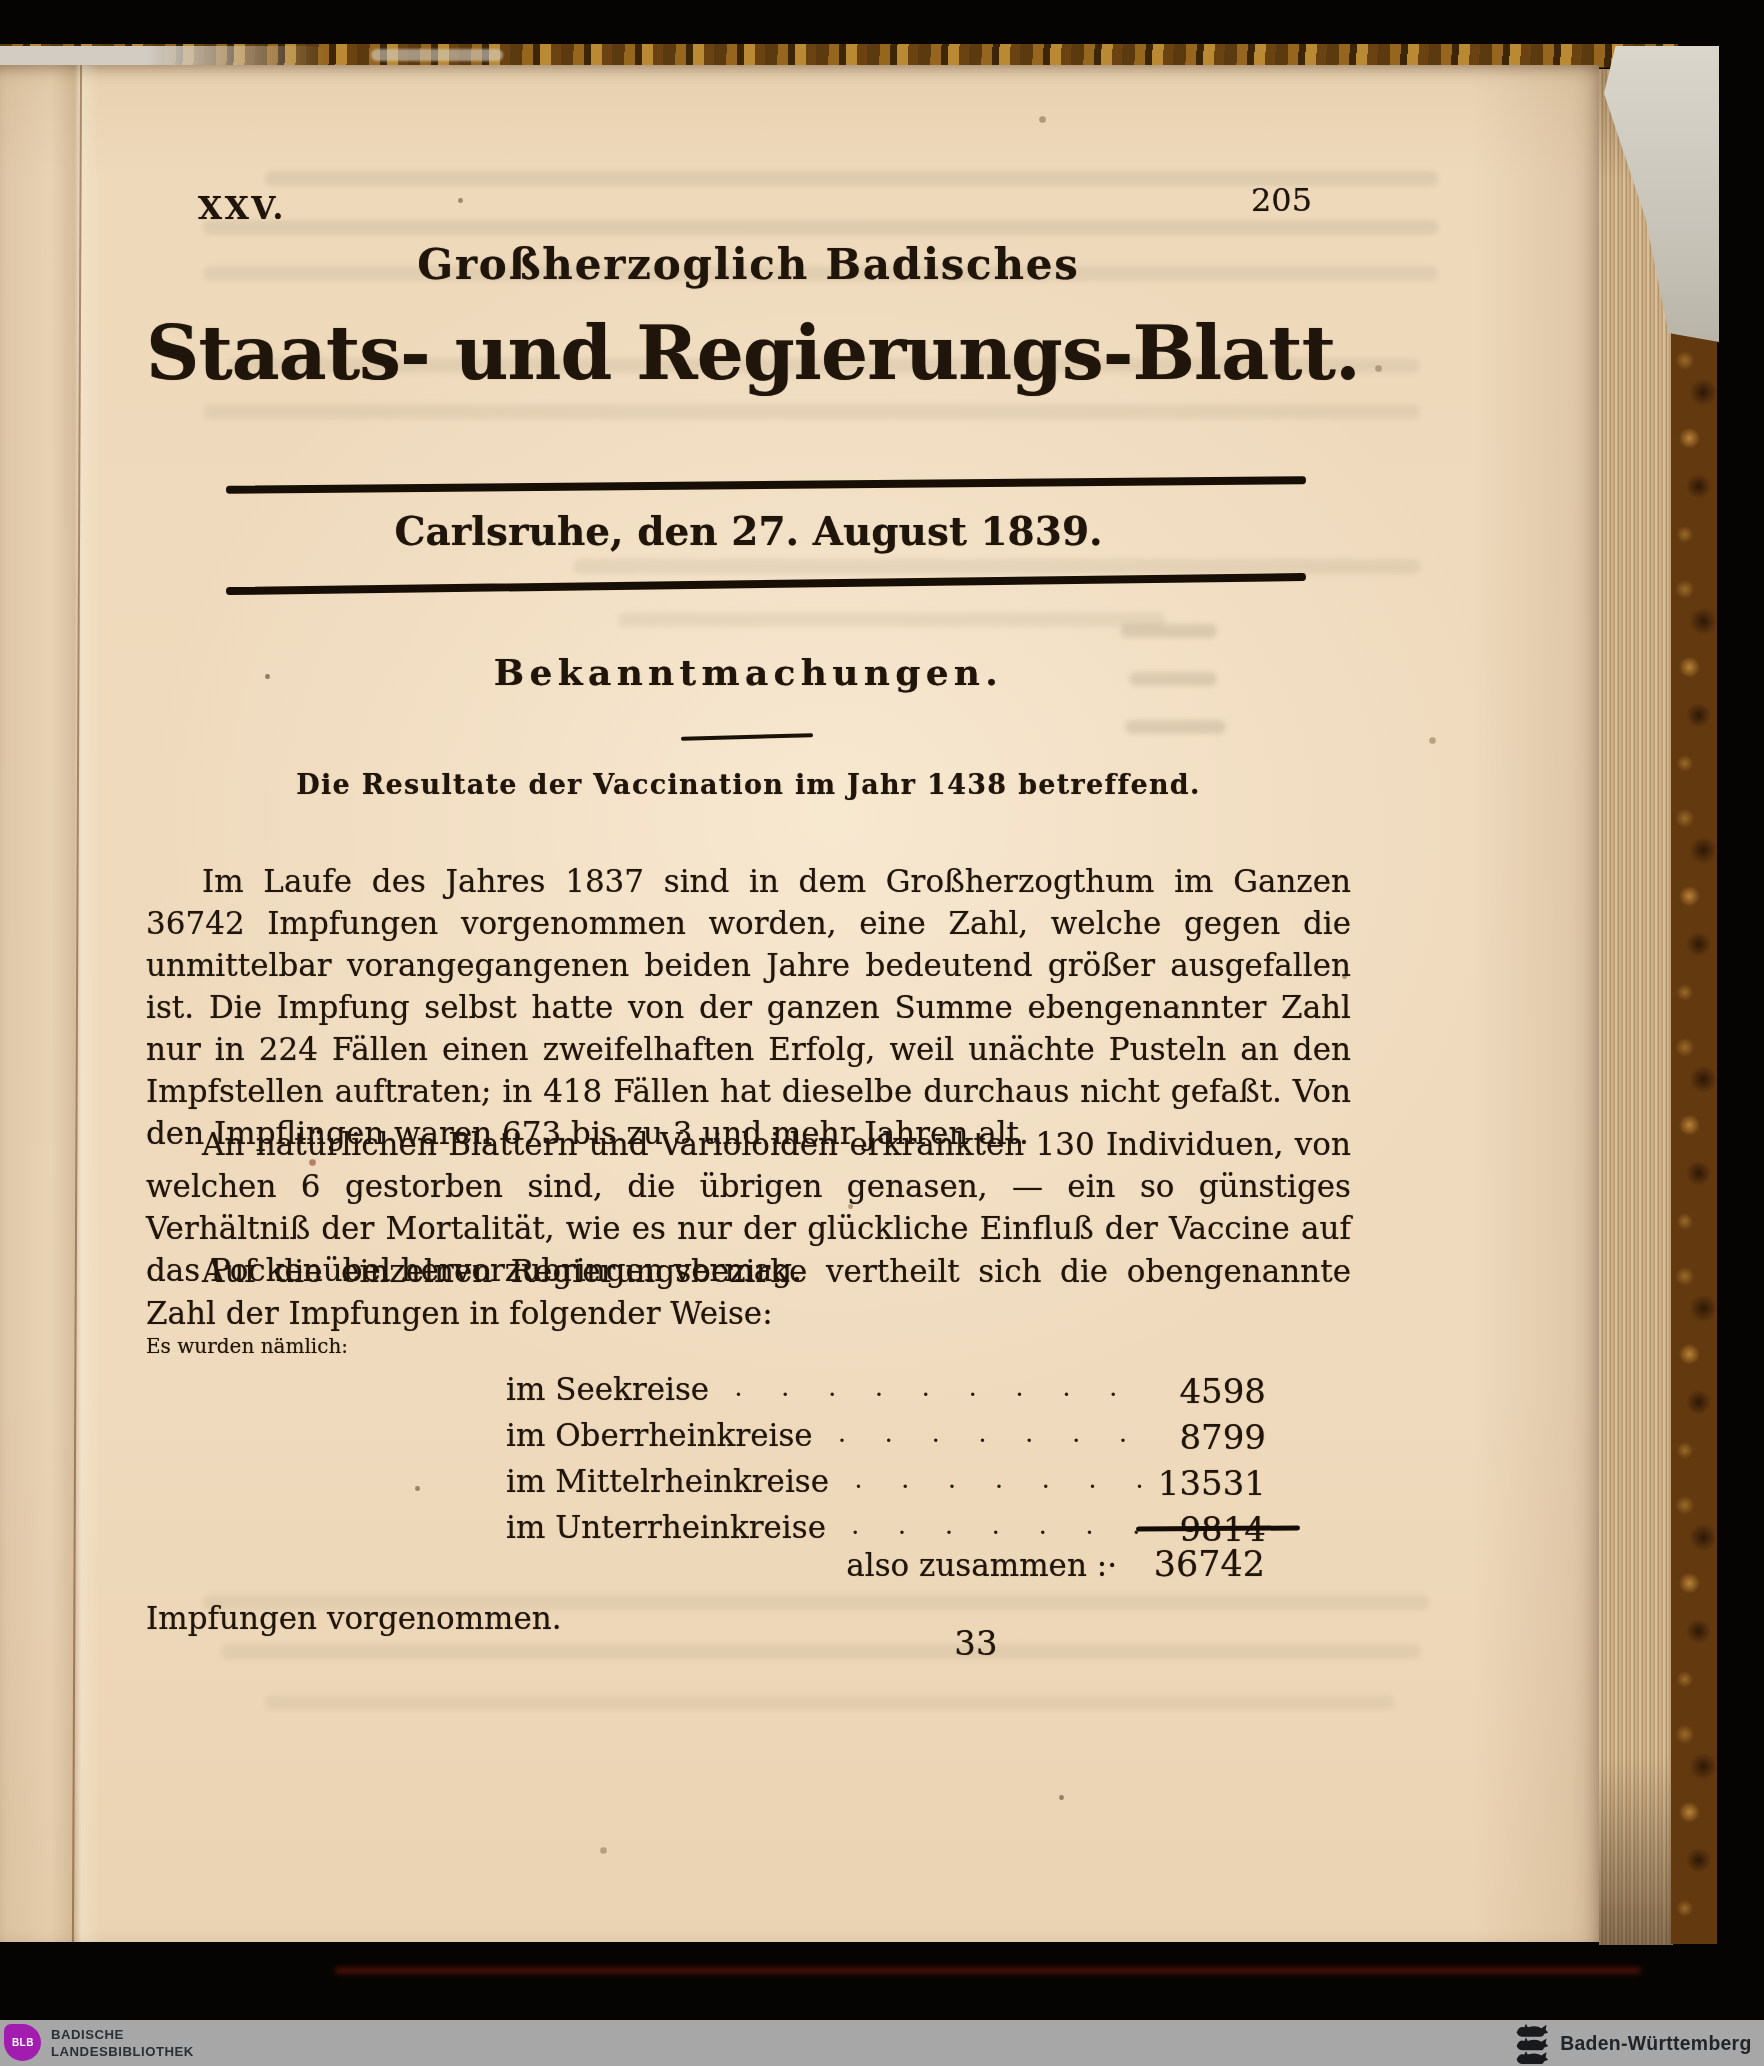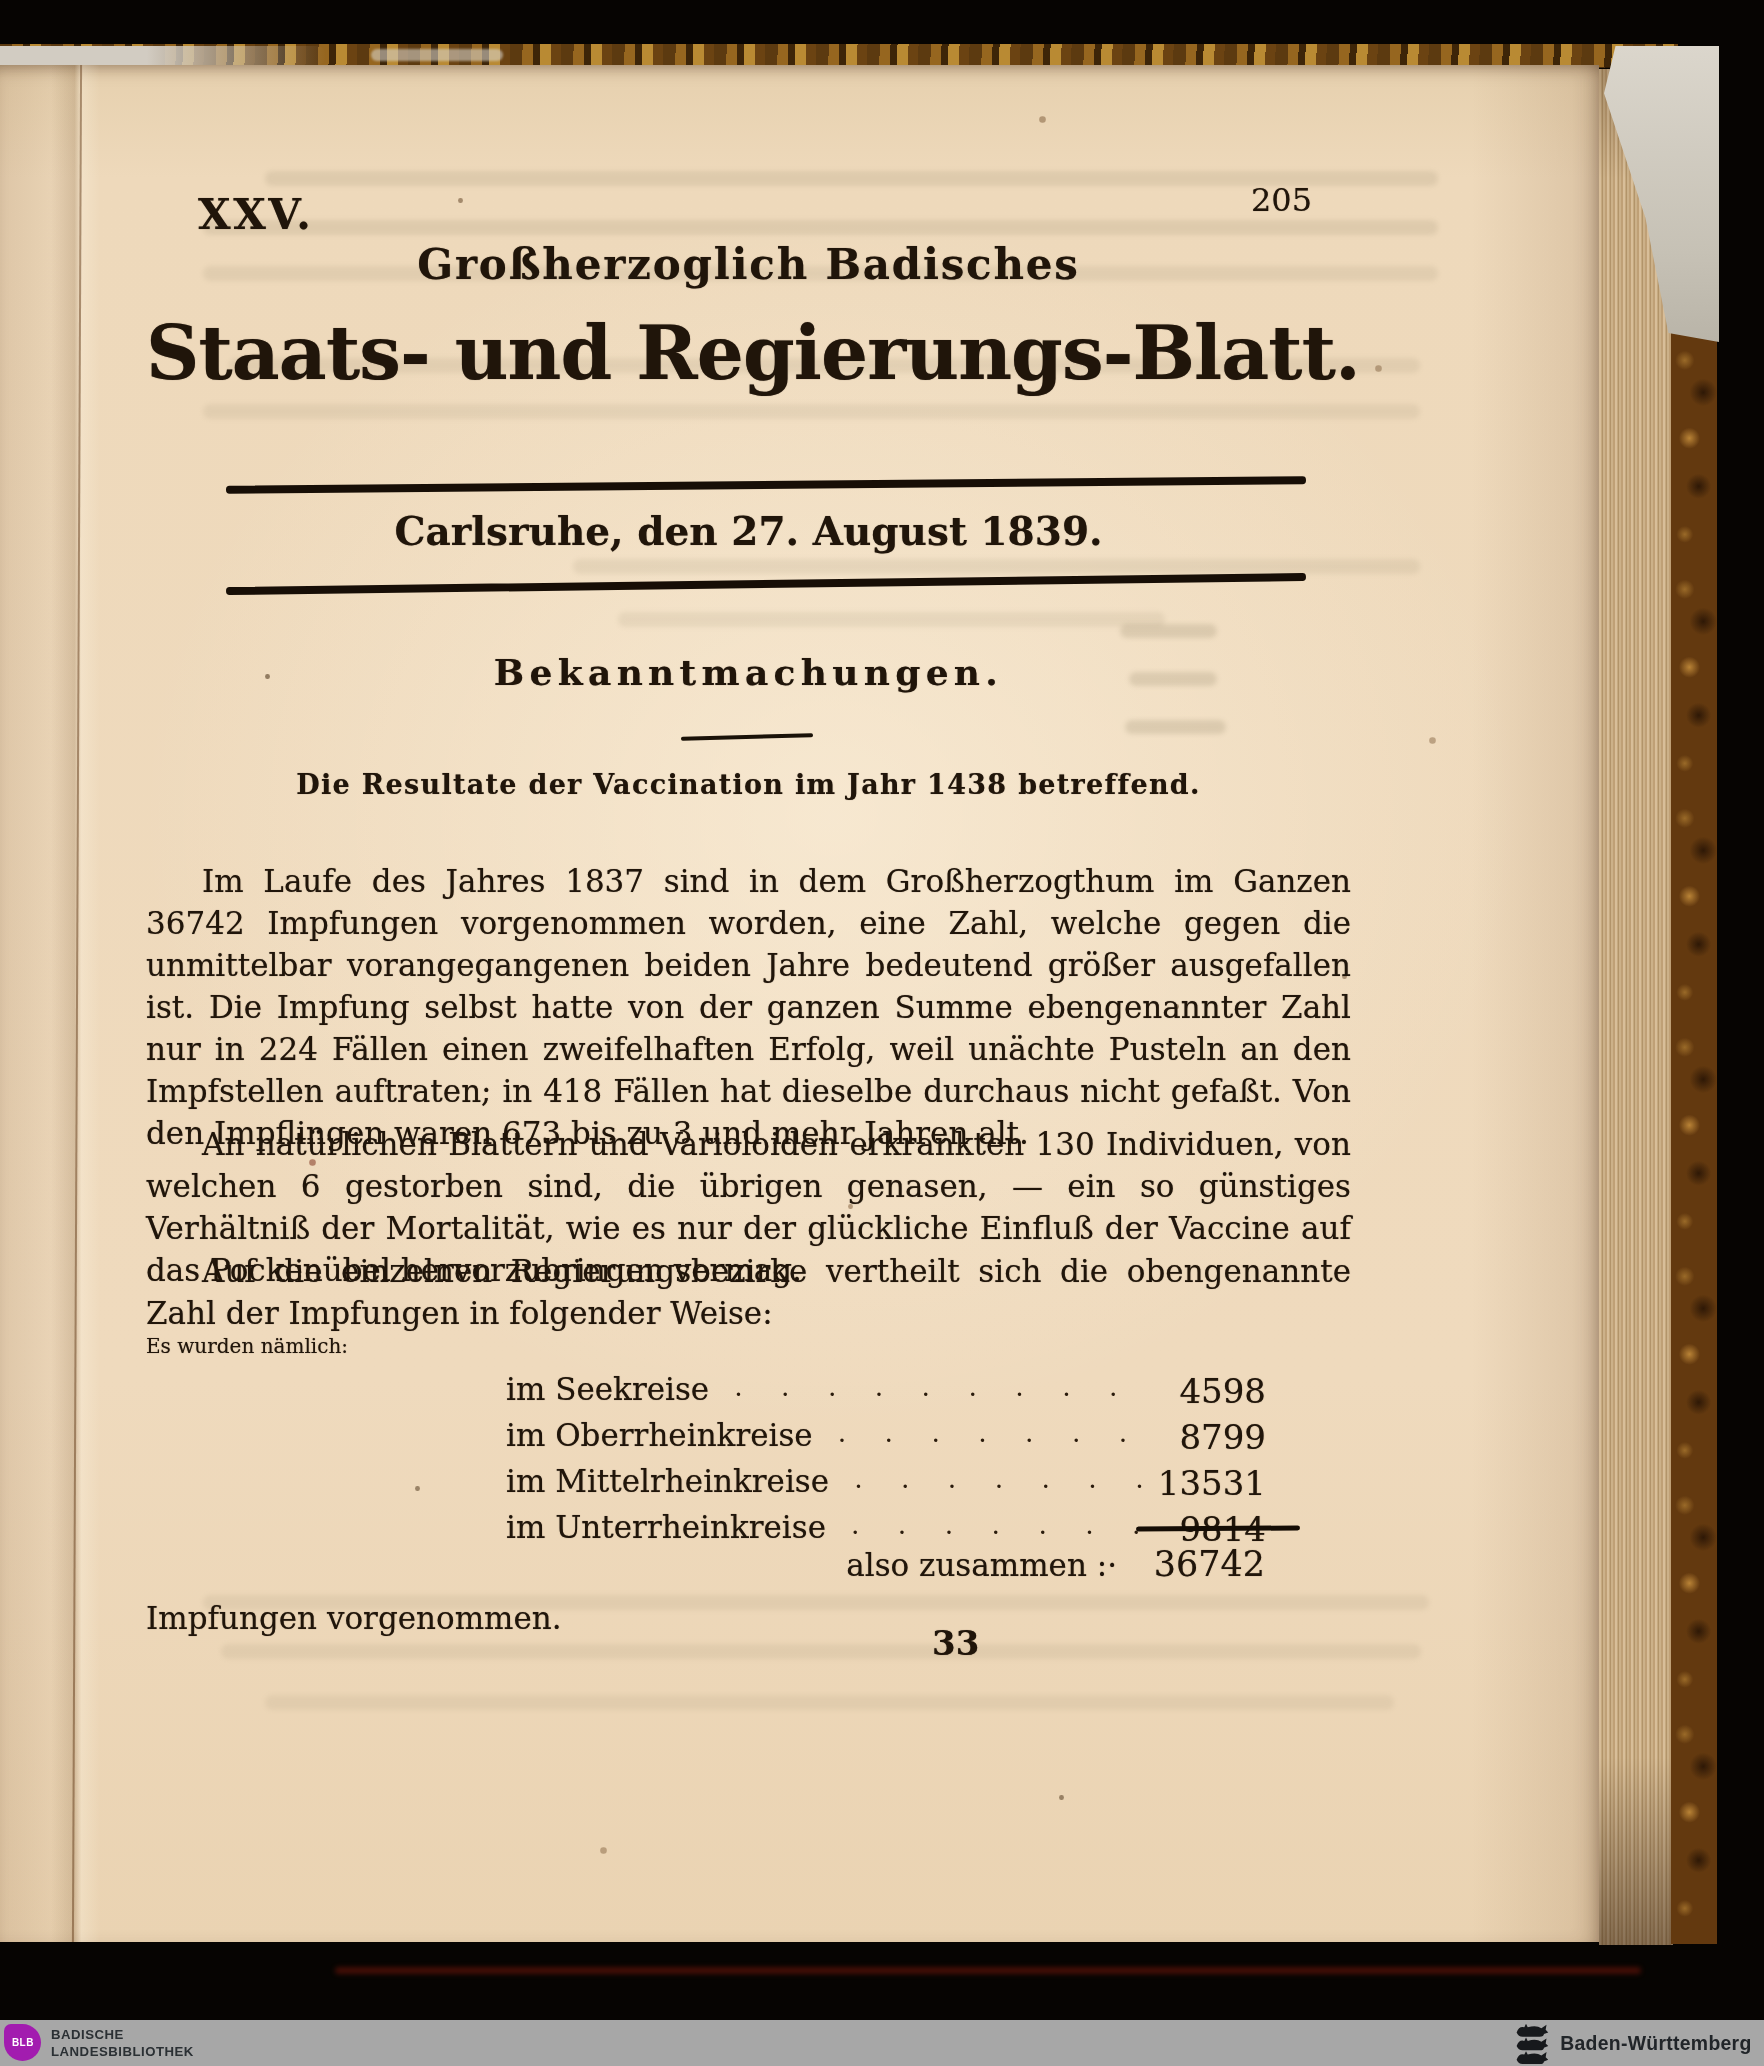--- a/index.html
+++ b/index.html
@@ -45,21 +45,21 @@
     background:linear-gradient(90deg, rgba(0,0,0,0), rgba(100,65,25,.18) 48%, rgba(255,250,235,.25) 62%, rgba(0,0,0,0));
   }
   .fold-line{
     position:absolute;left:76px;top:0;width:1.8px;height:100%;
     background:rgba(100,60,25,.5);transform:rotate(.25deg);
   }
 
   .ink{text-shadow:0 0 0.9px rgba(30,16,6,.55);}
   .content-center{position:absolute;left:146px;width:1205px;text-align:center;}
 
-  .issue-no{position:absolute;left:198px;top:125px;font-size:42px;font-weight:bold;letter-spacing:2.6px;}
+  .issue-no{position:absolute;left:198px;top:125px;font-size:31px;font-weight:bold;letter-spacing:2.6px;}
   .page-no{position:absolute;left:1251px;top:116px;font-size:32px;}
 
   .mast1{top:175px;font-size:42px;font-weight:bold;letter-spacing:1.8px;}
   .mast2{top:245px;font-size:74px;font-weight:bold;white-space:nowrap;letter-spacing:-0.9px;}
 
   .rule{position:absolute;left:226px;width:1080px;height:8px;background:#170e06;border-radius:3.5px;}
   .rule-1{top:416px;transform:rotate(-.5deg);}
   .rule-2{top:515px;transform:rotate(-.75deg);}
 
   .dateline{top:443px;font-size:39px;font-weight:bold;}
@@ -82,21 +82,21 @@
   .vax-label{font-size:31px;white-space:nowrap;}
   .vax-dots{flex:1;overflow:hidden;white-space:nowrap;font-size:26.5px;word-spacing:30px;padding-left:25px;color:#2a1b0c;}
   .vax-value{width:116px;text-align:right;font-size:34px;}
 
   .sum-rule{position:absolute;left:1136px;top:1461px;width:164px;height:5.3px;background:#150d05;border-radius:2.6px;transform:rotate(-.4deg);}
   .total-row{position:absolute;left:146px;top:1479px;width:1119px;display:flex;justify-content:flex-end;align-items:baseline;}
   .total-label{font-size:31px;}
   .total-value{width:148px;text-align:right;font-size:35px;}
 
   .closing-line{position:absolute;left:146px;top:1535px;font-size:31px;}
-  .signature{position:absolute;left:932px;top:1558px;width:88px;text-align:left;font-size:34px;font-weight:bold;}
+  .signature{position:absolute;left:932px;top:1558px;width:88px;text-align:center;font-size:34px;font-weight:normal;}
 
   
   .ghost{position:absolute;background:#8d8062;opacity:.16;filter:blur(2.6px);border-radius:7px;height:15px;}
   .speckles{position:absolute;left:0;top:0;width:2.6px;height:2.6px;border-radius:50%;background:transparent;
     box-shadow:
       1041px 53px 0 1.8px rgba(110,75,40,.45),
       459px 134px 0 0.9px rgba(90,60,30,.5),
       1377px 302px 0 1.8px rgba(110,75,40,.4),
       266px 610px 0 0.9px rgba(70,45,20,.55),
       1431px 674px 0 1.8px rgba(110,75,40,.4),

